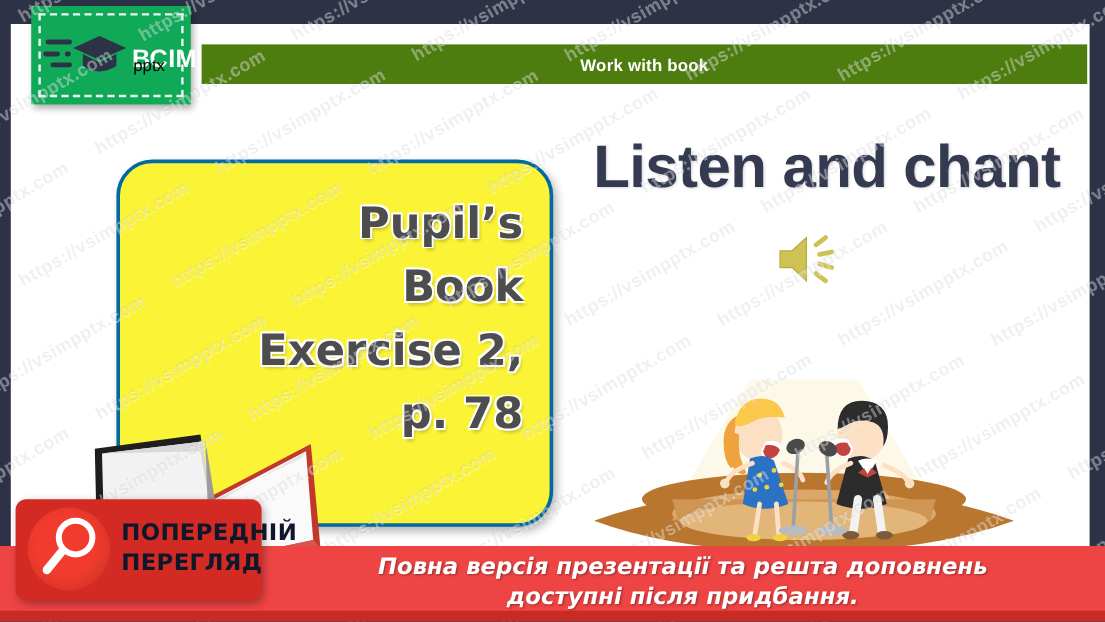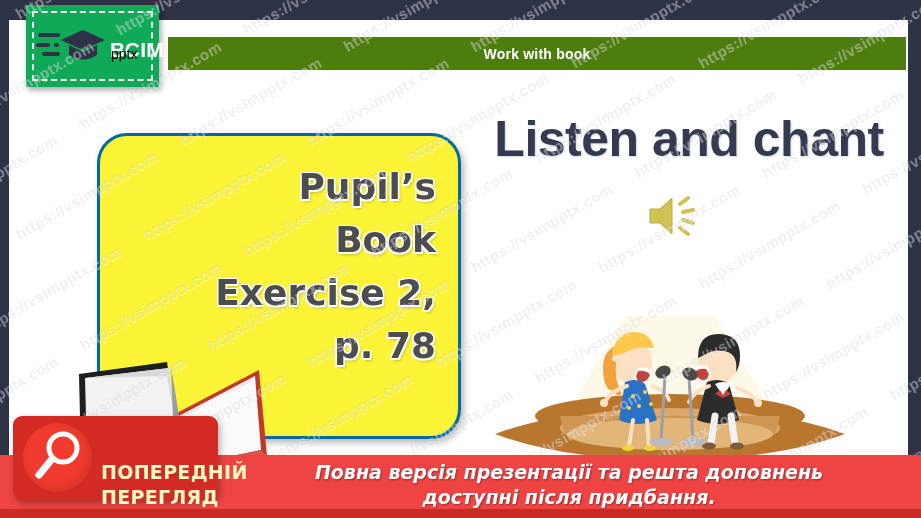--- a/index.html
+++ b/index.html
@@ -58,23 +58,23 @@
   .book{position:absolute;left:62px;top:336px;width:210px;height:132px;z-index:23;}
 
   
   .singers{position:absolute;left:466px;top:296px;width:390px;height:165px;z-index:22;}
 
   
   .badge{position:absolute;left:13px;top:416px;width:205px;height:84px;background:#d32b24;
     border-radius:9px;z-index:60;box-shadow:2px 3px 7px rgba(0,0,0,.3);}
   .badge .glass{position:absolute;left:10px;top:7px;width:69px;height:69px;border-radius:50%;
     background:#f03b2e;box-shadow:inset -3px -3px 10px rgba(0,0,0,.12);}
-  .badge .btxt{position:absolute;left:88px;top:16px;width:112px;color:#fef9c3;
+  .badge .btxt{position:absolute;left:88px;top:16px;width:112px;color:#0f172a;
     font-size:19px;font-weight:700;line-height:25px;letter-spacing:.3px;
-    font-family:"DejaVu Sans","Liberation Sans",sans-serif;text-align:right;margin-top:28px;}
+    font-family:"DejaVu Sans","Liberation Sans",sans-serif;text-align:right;}
 
   
   .banner{position:absolute;left:0;top:455px;width:921px;height:63px;background:#ef4444;z-index:50;padding-left:31px;}
   .banner:after{content:"";position:absolute;left:0;bottom:0;width:100%;height:9px;background:#c92a24;}
   .banner .btext{position:absolute;left:200px;right:14px;top:5px;text-align:center;
     color:#ffffff;font-size:19px;line-height:25px;font-style:italic;font-weight:700;
     font-family:"DejaVu Sans","Liberation Sans",sans-serif;
     text-shadow:1px 1px 2px rgba(0,0,0,.35);}
 </style>
 </head>

